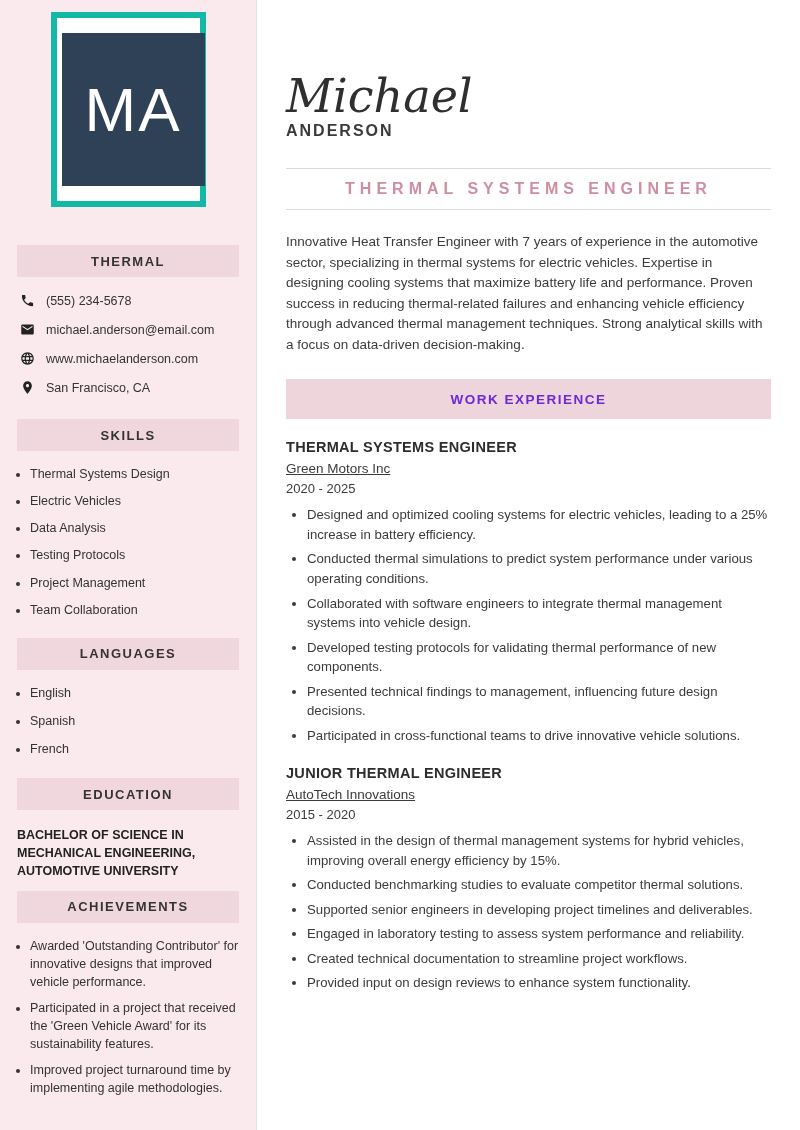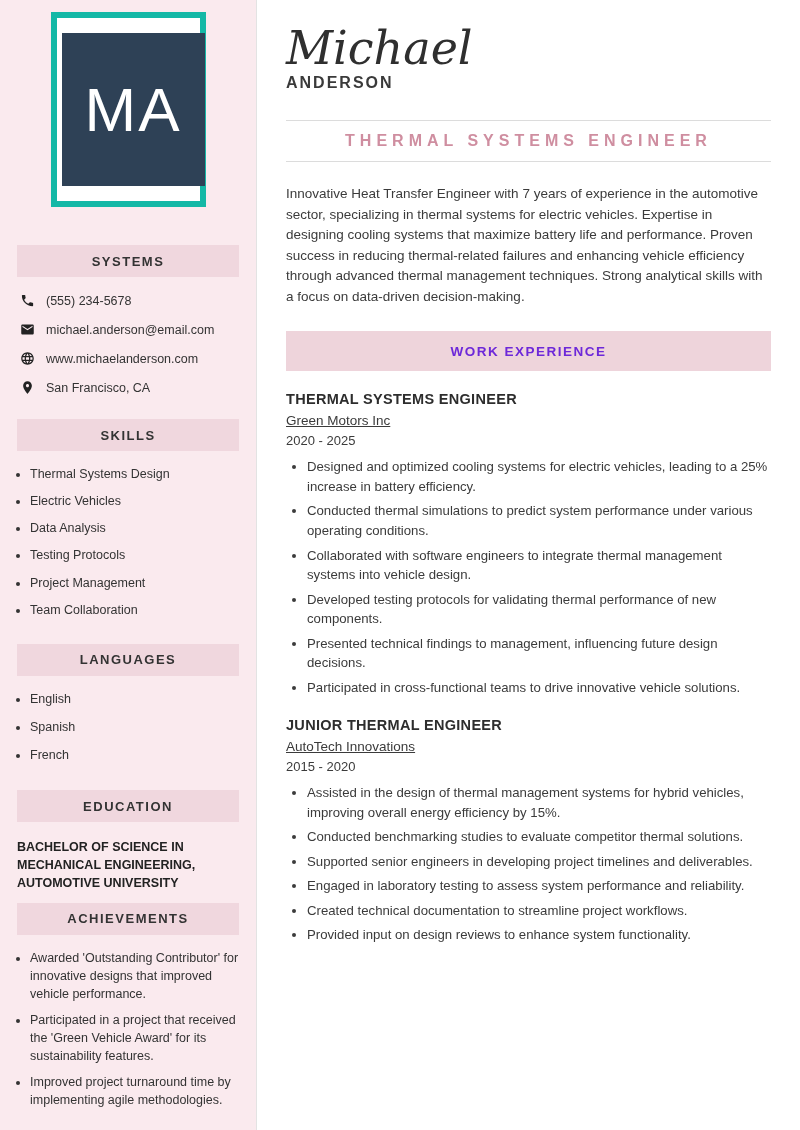--- a/index.html
+++ b/index.html
@@ -53,21 +53,21 @@
     display: flex; align-items: center;
     gap: 11px;
     margin-bottom: 14px;
     font-size: 12.5px;
     color: #333333;
   }
   .cicon { width: 15px; height: 15px; flex-shrink: 0; display: inline-flex; }
   .cicon svg { width: 15px; height: 15px; fill: #222222; }
   .side-list {
     list-style: disc;
-    padding: 14px 14px 16px 30px;
+    padding: 14px 14px 10px 30px;
     font-size: 12.5px;
     line-height: 1.45;
     color: #333333;
     border-radius: 31px;
   }
   .side-list li { margin-bottom: 9px; }
   .edu-text {
     padding: 16px 16px 10px 17px;
     font-size: 12.5px;
     font-weight: bold;
@@ -77,20 +77,21 @@
     border-radius: 23px;
   }
   .side-list.tight li { margin-bottom: 10px; }
   .side-list.achv { font-size: 12.5px; line-height: 1.45; }
   .side-list.achv li { margin-bottom: 8px; }
 
   
   .main {
     flex: 1;
     padding: 24px 29px 0 29px;
+    margin-top: 48px;
   }
   .first-name {
     font-family: "DejaVu Serif", serif;
     font-style: italic;
     font-weight: normal;
     font-size: 46px;
     line-height: 1.05;
     color: #2f2f2f;
   }
   .last-name {
@@ -151,21 +152,21 @@
 <body>
 
 <div class="page">
 
   <aside class="sidebar">
 
     <div class="monogram-frame">
       <div class="monogram-box">MA</div>
     </div>
 
-    <div class="side-band band-contact">SYSTEMS</div>
+    <div class="side-band band-contact">THERMAL</div>
 
     <div class="contact-list">
       <div class="contact-row">
         <span class="cicon">
           <svg viewBox="0 0 24 24">
               <path d="M6.62 10.79c1.44 2.83 3.76 5.14 6.59 6.59l2.2-2.2c.27-.27.67-.36 1.02-.24 1.12.37 2.33.57 3.57.57.55 0 1 .45 1 1V20c0 .55-.45 1-1 1-9.39 0-17-7.61-17-17 0-.55.45-1 1-1h3.5c.55 0 1 .45 1 1 0 1.25.2 2.45.57 3.57.11.35.03.74-.25 1.02l-2.2 2.2z"></path>
             </svg>
         </span>
         <span>(555) 234-5678</span>
       </div>

